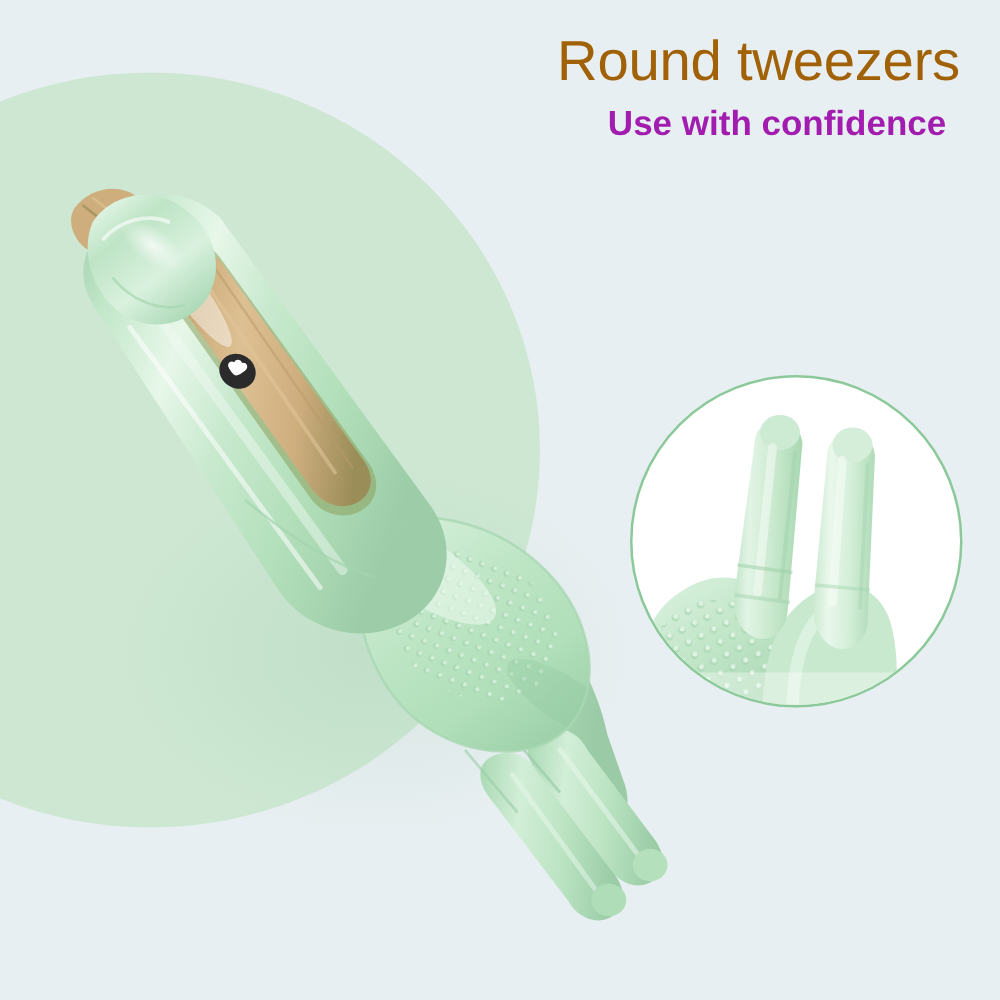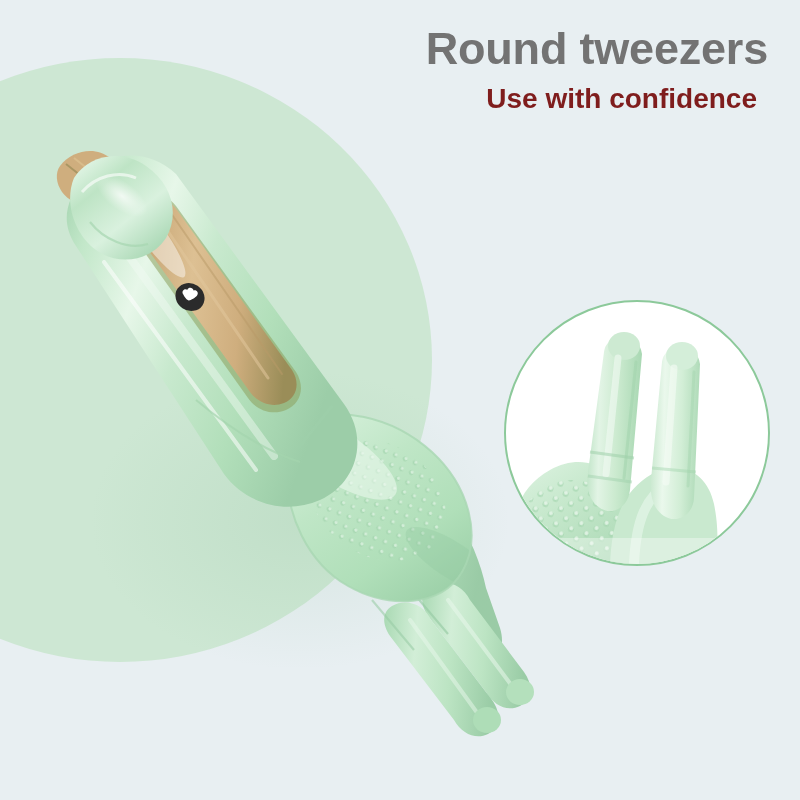--- a/index.html
+++ b/index.html
@@ -35,32 +35,32 @@
   
   #headings {
     position: absolute;
     left: 0;
     top: 26px;
     width: 768px;
     text-align: right;
   }
   #title {
     font-size: 45px;
-    font-weight: bold;
-    color: #737373;
+    font-weight: normal;
+    color: #a16207;
     line-height: 1.0;
     letter-spacing: -0.2px;
     white-space: nowrap;
   }
   #subtitle {
     margin-top: 14px;
     margin-right: 11px;
     font-size: 28px;
     font-weight: bold;
-    color: #7f1d1d;
+    color: #a21caf;
     line-height: 1.0;
     white-space: nowrap;
   }
 
   
   #product {
     position: absolute;
     left: 0;
     top: 0;
     width: 800px;

